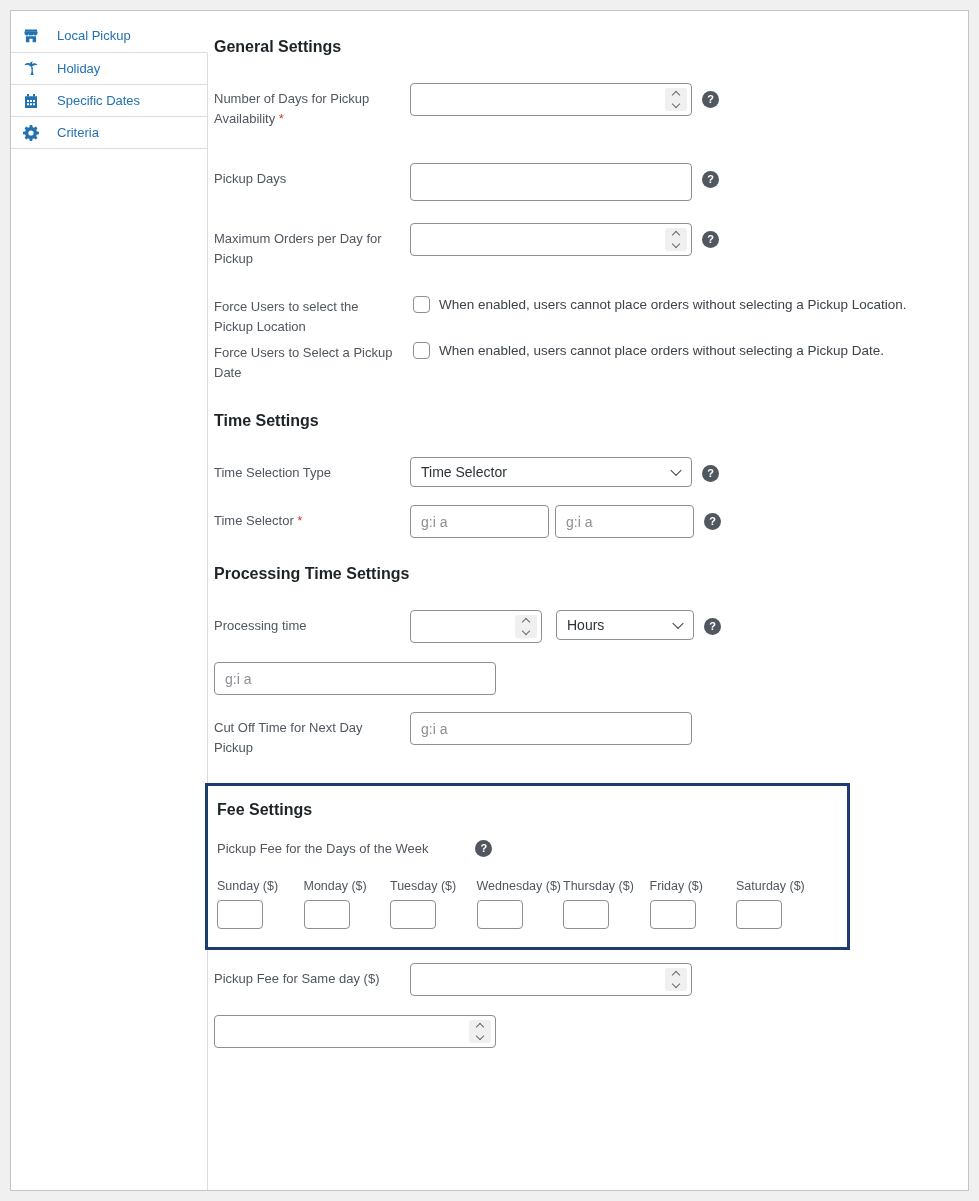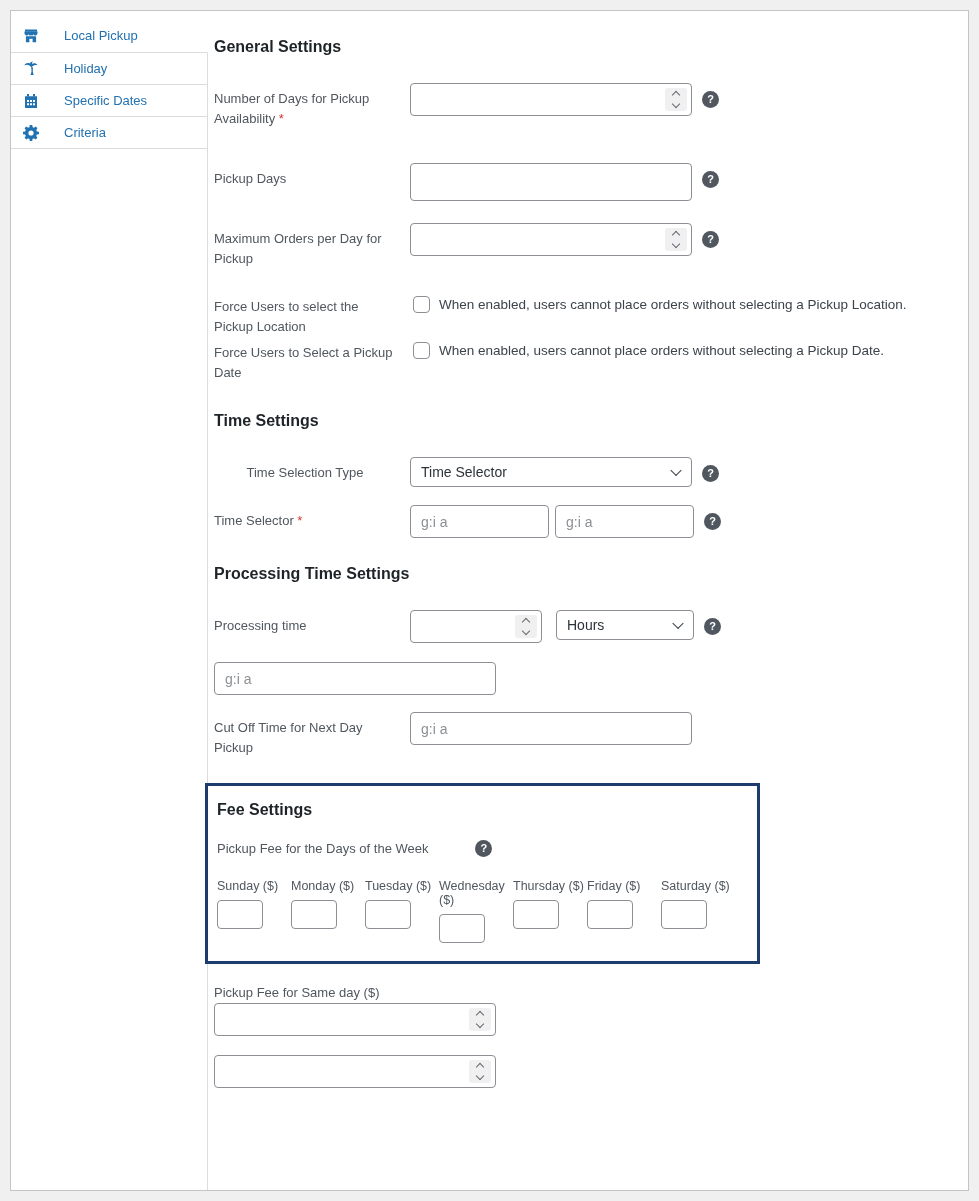--- a/index.html
+++ b/index.html
@@ -50,21 +50,21 @@
   .chev.down { border-bottom: 2px solid #787c82; border-right: 2px solid #787c82; transform: rotate(45deg) translate(-2px,-2px); }
   .tri-up {
     width: 0; height: 0; cursor: pointer;
     border-left: 5px solid transparent; border-right: 5px solid transparent;
     border-bottom: 7px solid #8c8f94;
   }
   
   .panel-body { flex: 1; display: flex; align-items: stretch; }
   .sidebar { width: 197px; flex-shrink: 0; display: flex; flex-direction: column; }
   .tab {
-    display: flex; align-items: center; gap: 25px;
+    display: flex; align-items: center; gap: 18px;
     padding: 0 12px;
     height: 32px;
     font-size: 13px; color: #2271b1;
     border-bottom: 1px solid #dcdcde;
     border-right: 1px solid #dcdcde;
     cursor: pointer;
     background: #fff;
   }
   .tab.first { height: 42px; padding-top: 8px; }
   .tab.active { border-right: 1px solid #fff; }
@@ -124,28 +124,28 @@
     width: 17px; height: 17px;
     border: 1px solid #8c8f94; border-radius: 4px;
     background: #fff; flex-shrink: 0;
     margin: 5px 0 0 3px; cursor: pointer;
   }
   .check-desc { font-size: 13.5px; color: #3c434a; line-height: 27px; margin-left: 9px; }
   
   .mb-a { margin-bottom: 34px; }
   .mb-b { margin-bottom: 22px; }
   .mb-c { }
-  .mb-d { margin-bottom: 18px; text-align: center; }
+  .mb-d { margin-bottom: 18px; }
   .mb-e { margin-bottom: 19px; }
   .mb-f { margin-bottom: 17px; }
   .mb-g { margin-bottom: 25px; }
   
   .fee-highlight {
     border: 3px solid #1e3c6e;
-    width: 555px;
+    width: 645px;
     margin-left: -9px;
     padding: 14px 22px 18px 9px;
     margin-bottom: 6px;
   }
   .fee-highlight .section-title { margin-bottom: 20px; }
   .week-label-row { display: flex; align-items: center; margin-bottom: 22px; gap: 35px; }
   .week-label { font-size: 13px; color: #50575e; }
   .week-label-row .help-icon { margin: 0 0 0 12px; }
   .day-grid { display: flex; }
   .day-col { width: 86.5px; }
@@ -349,21 +349,21 @@
               <span class="day-name">Friday ($)</span>
               <input class="day-input" type="text" style="">
             </div>
             <div class="day-col">
               <span class="day-name">Saturday ($)</span>
               <input class="day-input" type="text" style="">
             </div>
           </div>
         </div>
 
-        <div class="frow mb-e" style="margin-top:13px;flex-direction:column;">
+        <div class="frow mb-e" style="margin-top:13px;">
           <div class="flabel">Pickup Fee for Same day ($)</div>
           <div class="fcontrol">
             <div class="num-wrap">
               <input class="tinput w-main" type="text" style="">
               <span class="spinner">
                   <span class="schev up"></span>
                   <span class="schev down"></span>
                 </span>
             </div>
           </div>

